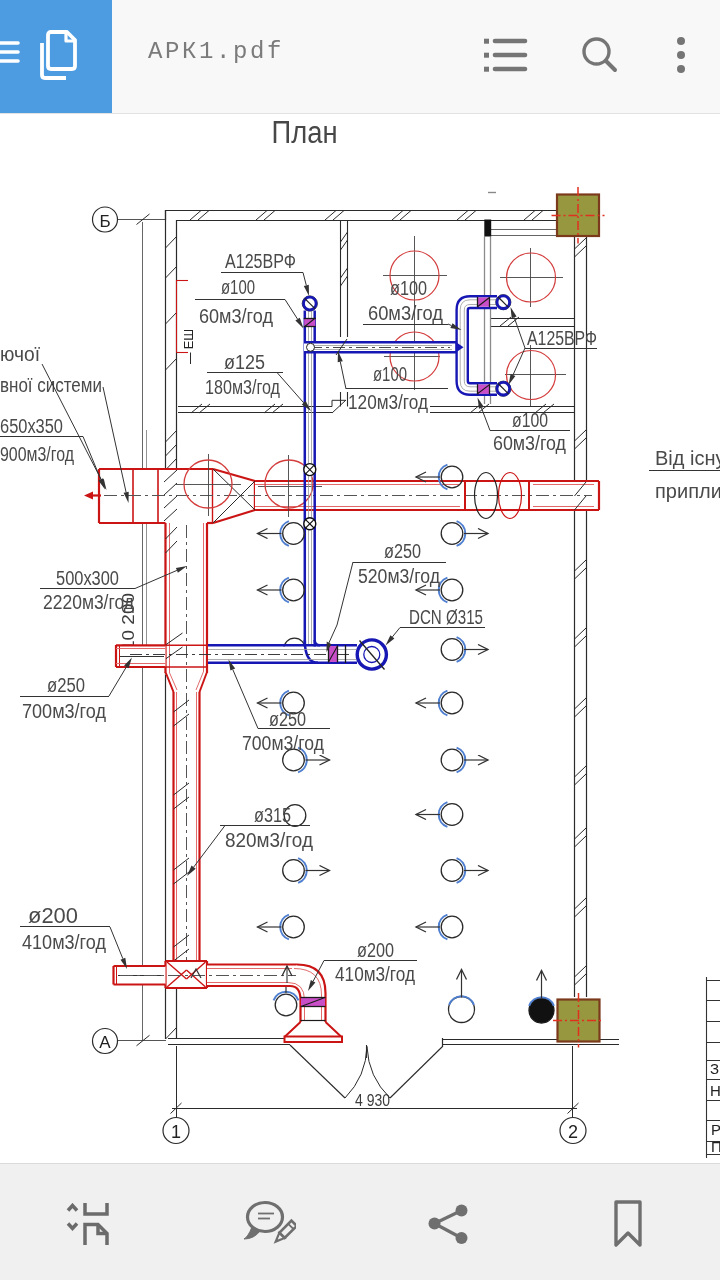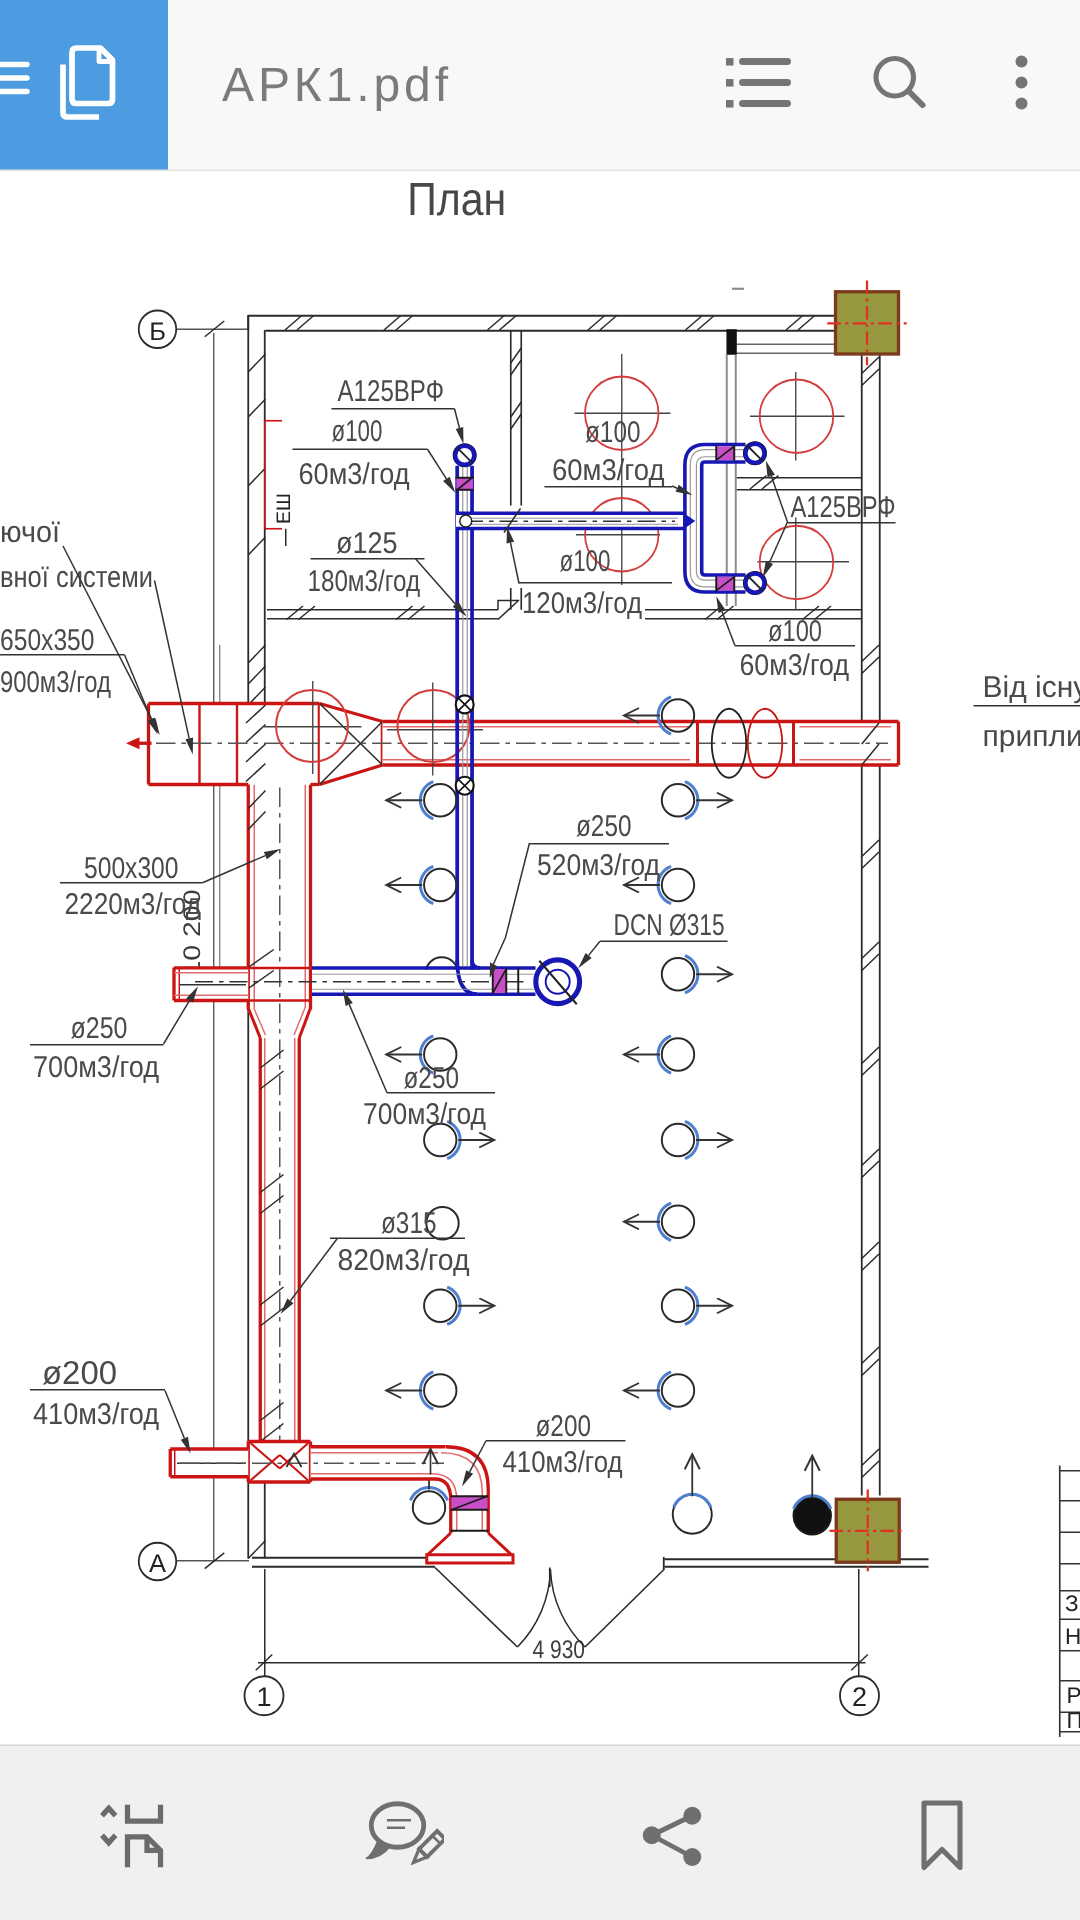--- a/index.html
+++ b/index.html
@@ -1,21 +1,21 @@
 <!DOCTYPE html>
 <html><head>
 <meta charset="utf-8">
 <style>
   html,body { margin:0; padding:0; width:720px; height:1280px; overflow:hidden;
                font-family:"Liberation Sans", sans-serif; background:#fff; }
   #page { position:relative; width:720px; height:1280px; background:#fff; }
   #topbar { position:absolute; left:0; top:0; width:720px; height:113px;
              background:#f8f8f8; border-bottom:1px solid #e2e2e2; }
   #bluebox { position:absolute; left:0; top:0; width:112px; height:113px; background:#4d9ce2; }
-  #title { position:absolute; left:148px; top:38px; font-size:32px; color:#7b7b7b; letter-spacing:2.6px; }
+  #title { position:absolute; left:148px; top:38px; font-size:24px; color:#7b7b7b; letter-spacing:2.6px;font-family:Liberation Mono, monospace; }
   #botbar { position:absolute; left:0; top:1163px; width:720px; height:117px;
              background:#f0f0f0; border-top:1px solid #dadada; }
   #draw { position:absolute; left:0; top:0; }
   svg.icon { position:absolute; }
 </style>
 </head>
 <body>
 <div id="page">
   <svg id="draw" width="720" height="1280" viewBox="0 0 720 1280">
 <defs>

